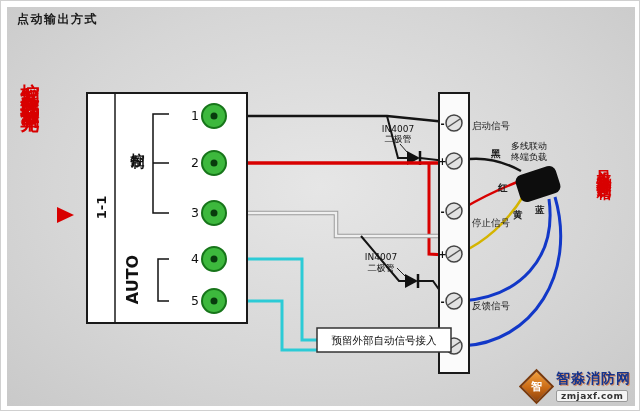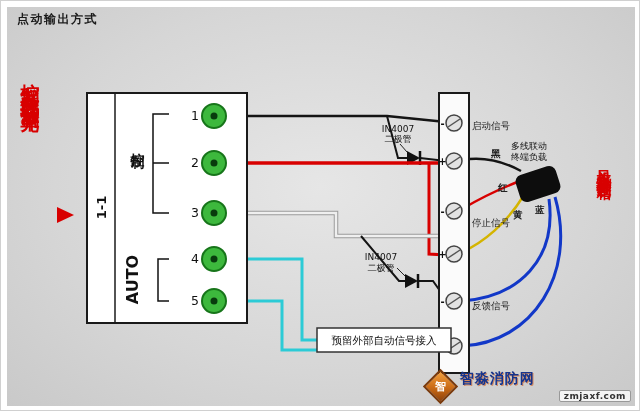--- a/index.html
+++ b/index.html
@@ -32,28 +32,28 @@
   .unit-id{left:79px;top:199px;width:42px;font-size:13px;color:#111;font-weight:bold;}
   .wm{
     right:8px;bottom:8px;display:flex;align-items:center;gap:7px;z-index:4;position:absolute;
   }
   .wm-logo{
     width:21px;height:21px;transform:rotate(45deg);flex:0 0 auto;
     background:linear-gradient(135deg,#f2a03e 0%,#c96a16 55%,#8e420c 100%);
     border:2px solid #7a3a0c;display:flex;align-items:center;justify-content:center;
   }
   .wm-logo span{transform:rotate(-45deg);color:#fff;font-size:11px;font-weight:bold;}
-  .wm-text{display:flex;flex-direction:row;align-items:flex-start;gap:24px;}
+  .wm-text{display:flex;flex-direction:column;align-items:flex-start;}
   .wm-brand{
     font-size:14px;font-weight:bold;color:#16348c;
     text-shadow:1px 1px 0 rgba(214,92,22,.6);letter-spacing:1px;
   }
   .wm-url{
     font-size:9px;font-weight:bold;color:#333;border:1px solid #999;
-    background:#f4f4f4;padding:0 4px;border-radius:2px;margin-top:20px;letter-spacing:.5px;
+    background:#f4f4f4;padding:0 4px;border-radius:2px;margin-top:2px;letter-spacing:.5px;
   }
 </style>
 </head>
 <body>
 
 <div class="canvas">
   <div class="bg"></div>
 
   <svg class="diagram" width="640" height="411" viewBox="0 0 640 411">
 

